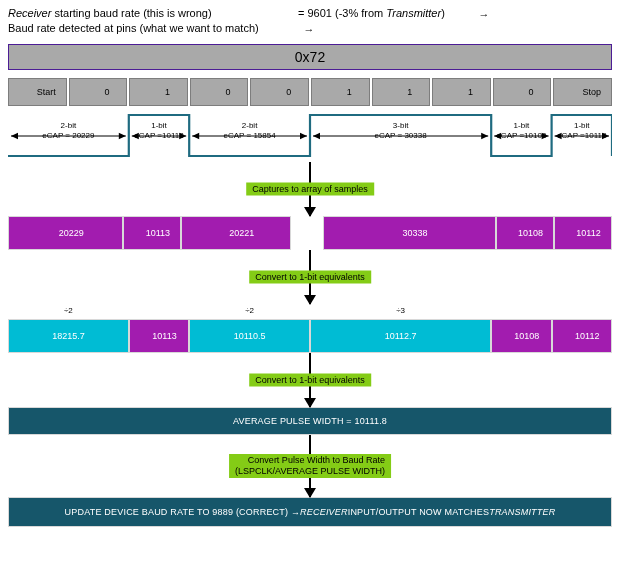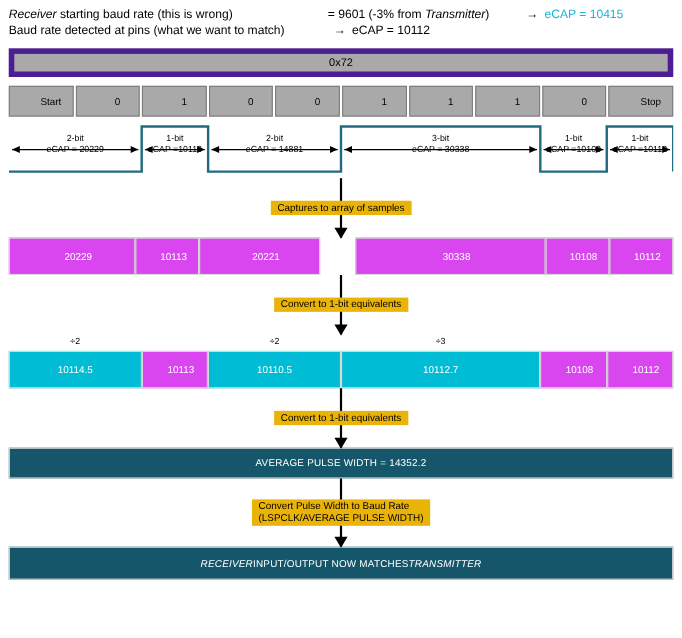--- a/index.html
+++ b/index.html
@@ -19,23 +19,23 @@
   .hdr-desc  { width:290px; }
   .hdr-val   { width:175px; }
   .hdr-arrow { width:22px; text-align:center; }
   .hdr-ecap  { flex:1; }
   .cyan-text { color:#17b6d4; }
   .ital { font-style:italic; }
 
   
   .bar-byte {
     margin:6px 8px 0 8px;
-    height:26px; background:#a9a9a9; border:5px solid #4c1d95;
-    display:flex; align-items:center; justify-content:center;
-    font-size:10px; color:#000;
+    height:26px; background:#a9a9a9; border:1px solid #4c1d95;
+    display:flex; align-items:center; justify-content:center;
+    font-size:14px; color:#000;
   }
   .bitrow {
     margin:8px 8px 0 8px;
     height:28px; display:flex;
   }
   .bitcell {
     flex:1 1 0; background:#a9a9a9; border:1px solid #7d7d7d;
     margin-right:2px;
     display:flex; align-items:center; justify-content:center;
     font-size:9px; color:#000;padding-left:18px;
@@ -62,33 +62,33 @@
   }
   .flow-head {
     position:absolute; left:50%; bottom:-1px;
     width:0; height:0; transform:translateX(-6px);
     border-left:6px solid transparent; border-right:6px solid transparent;
     border-top:10px solid #000;
   }
   .flow-text {
     position:absolute; left:50%; top:50%;
     transform:translate(-50%,-50%);
-    background:#eab308; padding:1px 6px;
-    font-size:9px; text-align:left; line-height:11px;
+    background:#84cc16; padding:1px 6px;
+    font-size:9px; text-align:right; line-height:11px;
     white-space:nowrap;
   }
 
   
   .valrow { margin:0 8px; height:34px; display:flex; }
   .valcell {
     border:1px solid #d8d8d8;
     display:flex; align-items:center; justify-content:center;
     font-size:9px; color:#ffffff;
   }
-  .valcell.teal { background:#d946ef;padding-left:11px; }
+  .valcell.teal { background:#a21caf;padding-left:11px; }
   .valcell.cyan { background:#00bcd4; color:#ffffff; }
 
   .divrow { margin:0 8px 2px 8px; height:13px; display:flex; }
   .divcell {
     display:flex; align-items:center; justify-content:center;
     font-size:8px; color:#000;
   }
 
   
   .widebar {
@@ -101,26 +101,24 @@
   .widebar .ital { font-style:italic; }
 </style>
 </head>
 <body>
 
 <div class="header">
   <div class="hdr-row">
     <div class="hdr-desc"><span class="ital">Receiver</span><span> starting baud rate (this is wrong)</span></div>
     <div class="hdr-val"><span>= 9601 (-3% from </span><span class="ital">Transmitter</span><span>)</span></div>
     <div class="hdr-arrow">→</div>
-    <div class="hdr-ecap cyan-text">eCAP = 10415</div>
   </div>
   <div class="hdr-row">
     <div class="hdr-desc">Baud rate detected at pins (what we want to match)</div>
     <div class="hdr-arrow">→</div>
-    <div class="hdr-ecap">eCAP = 10112</div>
   </div>
 </div>
 
 <div class="bar-byte">0x72</div>
 
 <div class="bitrow" id="bitrow">
     <div class="bitcell">Start</div>
     <div class="bitcell">0</div>
     <div class="bitcell">1</div>
     <div class="bitcell">0</div>
@@ -170,21 +168,21 @@
       <div class="plabel" style="left: 0px; width: 120.8px; top: 9px;">
         <span class="l1">2-bit</span>
         <span class="l2">eCAP = 20229</span>
       </div>
       <div class="plabel" style="left: 120.8px; width: 60.4px; top: 9px;">
         <span class="l1">1-bit</span>
         <span class="l2">eCAP =10113</span>
       </div>
       <div class="plabel" style="left: 181.2px; width: 120.8px; top: 9px;">
         <span class="l1">2-bit</span>
-        <span class="l2">eCAP = 14881</span>
+        <span class="l2">eCAP = 15854</span>
       </div>
       <div class="plabel" style="left: 302px; width: 181.2px; top: 9px;">
         <span class="l1">3-bit</span>
         <span class="l2">eCAP = 30338</span>
       </div>
       <div class="plabel" style="left: 483.2px; width: 60.4px; top: 9px;">
         <span class="l1">1-bit</span>
         <span class="l2">eCAP =10108</span>
       </div>
       <div class="plabel" style="left: 543.6px; width: 60.4px; top: 9px;">
@@ -217,42 +215,43 @@
 
 <div class="divrow" id="divisor-row">
     <div class="divcell" style="width: 120.8px;">÷2</div>
     <div class="divcell" style="width: 60.4px;"></div>
     <div class="divcell" style="width: 120.8px;">÷2</div>
     <div class="divcell" style="width: 181.2px;">÷3</div>
     <div class="divcell" style="width: 60.4px;"></div>
     <div class="divcell" style="width: 60.4px;"></div>
   </div>
 <div class="valrow" id="normalized-row">
-    <div class="valcell cyan" style="width: 120.8px;">10114.5</div>
+    <div class="valcell cyan" style="width: 120.8px;">18215.7</div>
     <div class="valcell teal" style="width: 60.4px;">10113</div>
     <div class="valcell cyan" style="width: 120.8px;">10110.5</div>
     <div class="valcell cyan" style="width: 181.2px;">10112.7</div>
     <div class="valcell teal" style="width: 60.4px;">10108</div>
     <div class="valcell teal" style="width: 60.4px;">10112</div>
   </div>
 
 <div class="flow">
   <div class="flow-line"></div>
   <div class="flow-head"></div>
   <div class="flow-text">Convert to 1-bit equivalents</div>
 </div>
 
-<div class="widebar">AVERAGE PULSE WIDTH = 14352.2</div>
+<div class="widebar">AVERAGE PULSE WIDTH = 10111.8</div>
 
 <div class="flow tall">
   <div class="flow-line"></div>
   <div class="flow-head"></div>
   <div class="flow-text">
     <span>Convert Pulse Width to Baud Rate</span><br>
     <span>(LSPCLK/AVERAGE PULSE WIDTH)</span>
   </div>
 </div>
 
 <div class="widebar final">
+  <span>UPDATE DEVICE BAUD RATE TO 9889 (CORRECT) → </span>
     <span class="ital">RECEIVER</span>
     <span> INPUT/OUTPUT NOW MATCHES </span>
     <span class="ital">TRANSMITTER</span>
 </div>
 
 </body></html>

